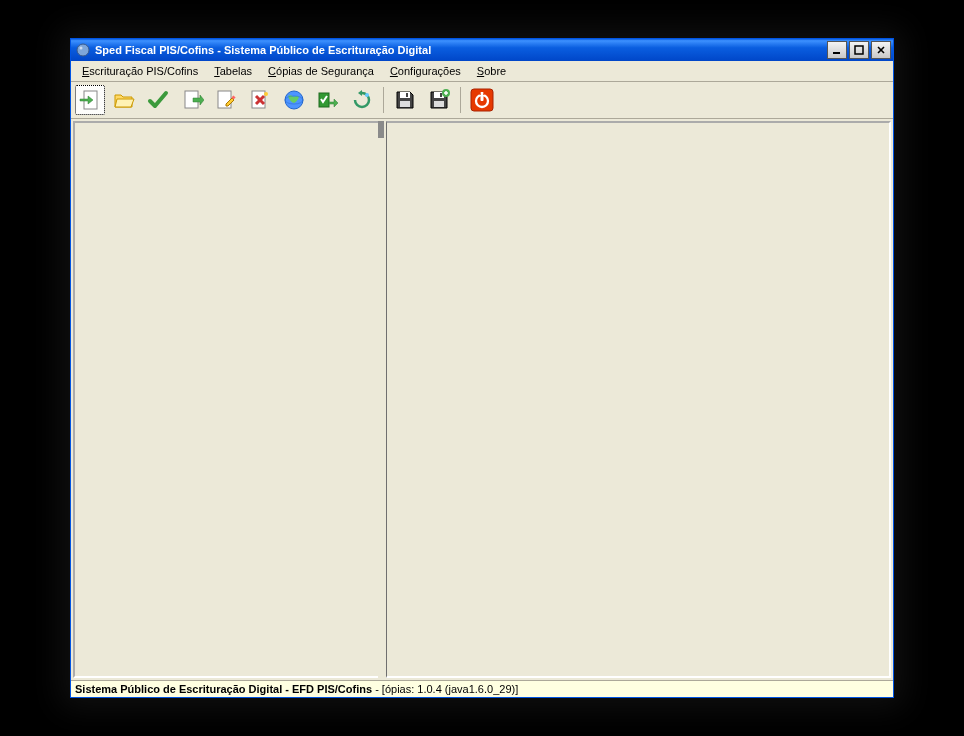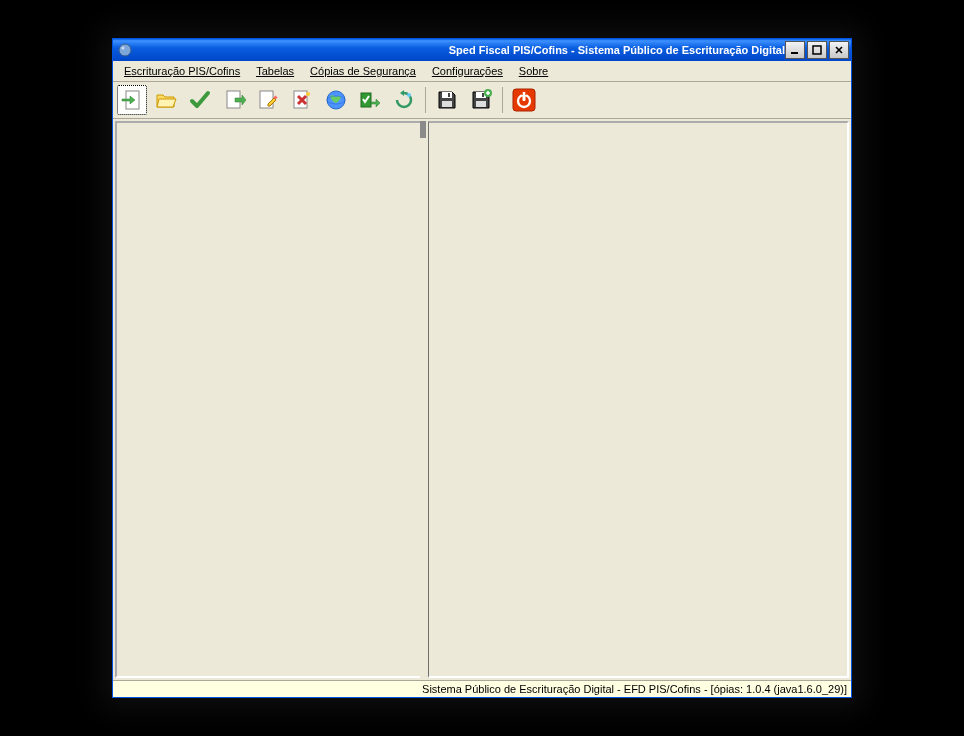--- a/index.html
+++ b/index.html
@@ -7,28 +7,27 @@
       background: #000;
       width: 964px;
       height: 736px;
       font-family: Tahoma, Arial, sans-serif;
       font-size: 11px;
       display: flex;
       align-items: center;
       justify-content: center;
     }
     .window {
-      width: 740px;
+      width: 824px;
       height: 660px;
       background: #f9a8d4;
       border: 1px solid #0054e3;
       box-shadow: 0 0 30px 10px rgba(20,20,20,0.8);
       display: flex;
       flex-direction: column;
-      text-align: right;
     }
     .titlebar {
       background: linear-gradient(to bottom, #0a5ee0 0%, #3d91ff 8%, #0a5ee0 40%, #0046c8 100%);
       height: 22px;
       display: flex;
       align-items: center;
       padding: 0 2px 0 4px;
       color: #fff;
       font-weight: bold;
       font-size: 11px;
@@ -51,21 +50,20 @@
       font-weight: bold;
       color: #222;
     }
     .win-btn.close { }
     .menubar {
       background: #ece9d8;
       border-bottom: 1px solid #aca899;
       display: flex;
       padding: 2px 4px;
       gap: 2px;
-      text-decoration: underline;
     }
     .menu-item {
       padding: 2px 7px;
       cursor: pointer;
       color: #000;
     }
     .menu-item u { text-decoration: underline; }
     .toolbar {
       background: #ece9d8;
       border-bottom: 1px solid #aca899;
@@ -120,21 +118,21 @@
       border: 2px inset #fff;
       border-left: 1px solid #6f6f6f;
     }
     .statusbar {
       background: #ffffe1;
       border-top: 1px solid #aca899;
       padding: 2px 4px;
       font-size: 11px;
       color: #000;
     }
-    .statusbar b { font-weight: normal; }
+    .statusbar b { font-weight: bold; }
     svg { display: block; }
   </style>
 </head>
 <body>
 
 <div class="window">
 
   <div class="titlebar">
     <span class="app-icon">
       <svg width="14" height="14" viewBox="0 0 14 14">

